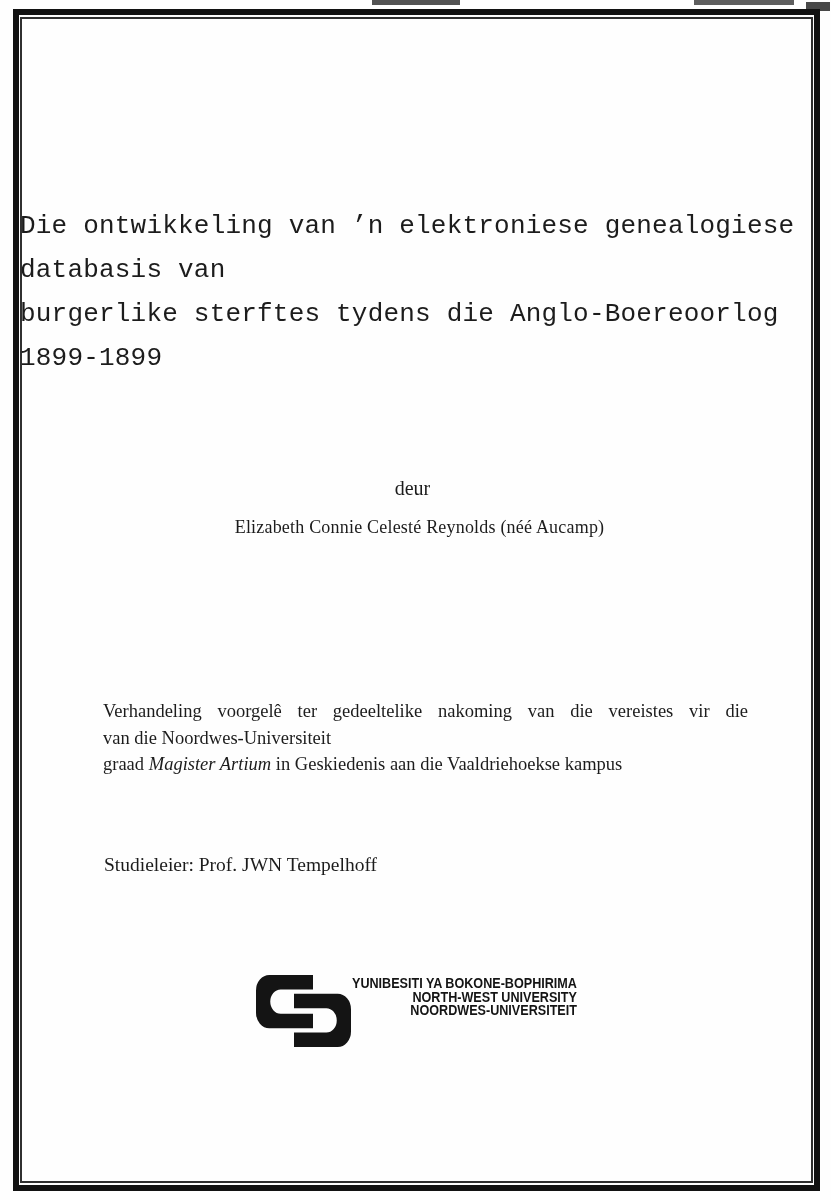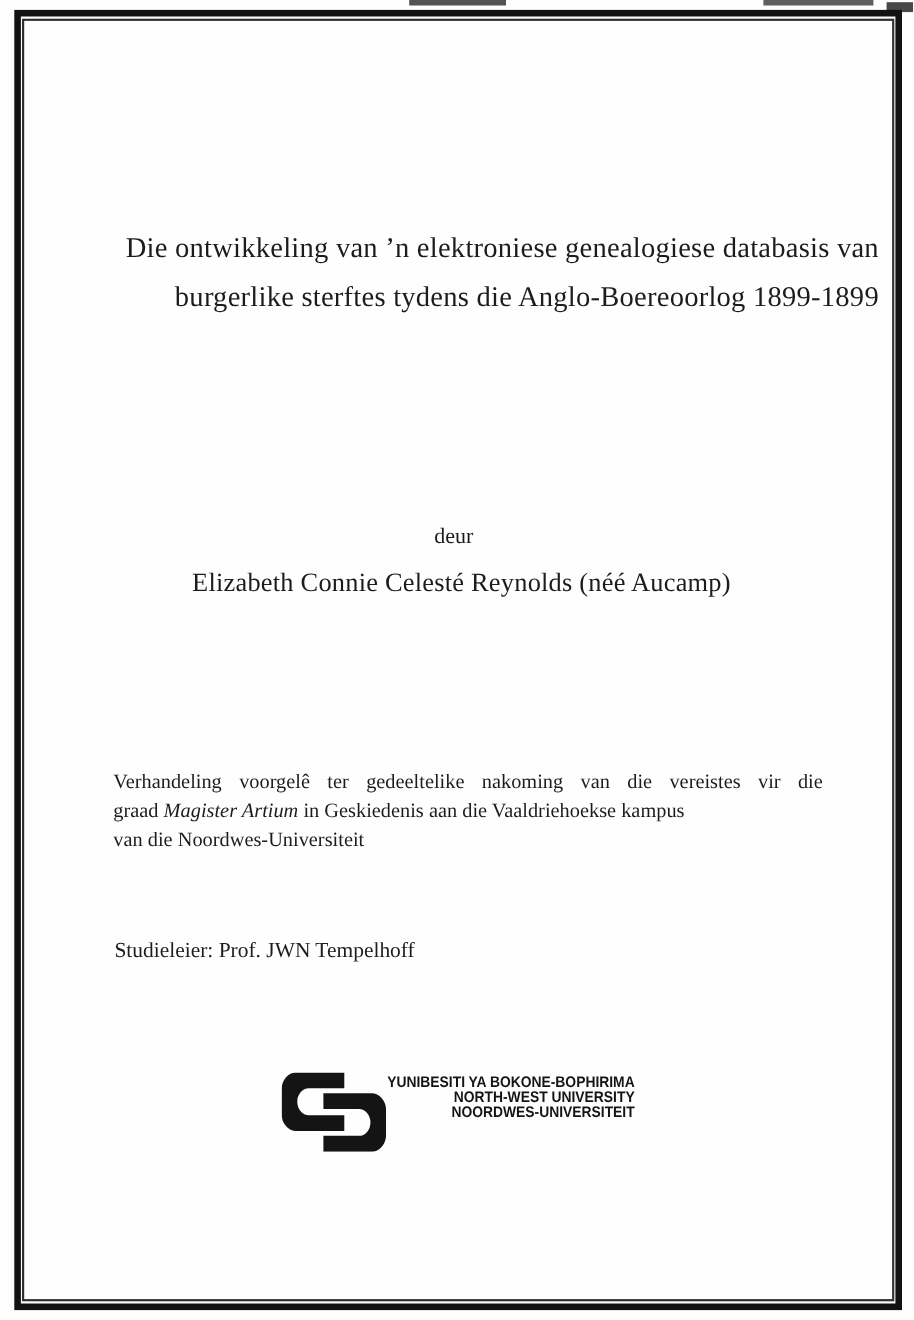--- a/index.html
+++ b/index.html
@@ -25,37 +25,38 @@
   }
   
   .artifact { position: absolute; background: #1a1a1a; }
   .artifact.a1 { left: 372px; top: 0; width: 88px; height: 5px; opacity: .75; }
   .artifact.a2 { left: 694px; top: 0; width: 100px; height: 5px; opacity: .7; }
   .artifact.a3 { left: 806px; top: 2px; width: 24px; height: 9px; opacity: .8; }
 
   .title-block {
     position: absolute;
     left: 20px; right: 32px; top: 204px;
-    text-align: right;
+    text-align: left;
     font-size: 26px;
     line-height: 44px;
     letter-spacing: 0.2px;
+    font-family: Liberation Mono, monospace;
   }
   .byline {
     position: absolute;
     left: 20px; right: 26px; top: 437px;
     text-align: center;
     font-size: 20px;
     margin-top: 40px;
   }
   .author {
     position: absolute;
     left: 20px; right: 12px; top: 517px;
     text-align: center;
-    font-size: 24px;
+    font-size: 18px;
     letter-spacing: 0.2px;
   }
   .statement {
     position: absolute;
     left: 103px; top: 660px; width: 645px;
     font-size: 18.5px;
     line-height: 26.5px;
     margin-top: 38px;
   }
   .statement .justified {
@@ -105,22 +106,22 @@
     <div>Die ontwikkeling van ’n elektroniese genealogiese databasis van</div>
     <div>burgerlike sterftes tydens die Anglo-Boereoorlog 1899-1899</div>
   </div>
 
   <div class="byline">deur</div>
 
   <div class="author">Elizabeth Connie Celesté Reynolds (néé Aucamp)</div>
 
   <div class="statement">
     <div class="justified">Verhandeling voorgelê ter gedeeltelike nakoming van die vereistes vir die</div>
+    <div>van die Noordwes-Universiteit</div>
     <div><span>graad </span><i>Magister Artium</i><span> in Geskiedenis aan die Vaaldriehoekse kampus</span></div>
-    <div>van die Noordwes-Universiteit</div>
   </div>
 
   <div class="supervisor-block">
     <div>Studieleier: Prof. JWN Tempelhoff</div>
   </div>
 
   <svg class="logo-mark" viewBox="0 0 100 65" preserveAspectRatio="none" aria-hidden="true">
     <path fill="#141414" d="M60,0 H14 A14,14 0 0 0 0,14 V34 A14,14 0 0 0 14,48 H60 V35 H26 A11,11 0 0 1 15,24 A11,11 0 0 1 26,13 H60 Z"></path>
     <g transform="translate(40,17)">
       <path fill="#141414" transform="rotate(180,30,24)" d="M60,0 H14 A14,14 0 0 0 0,14 V34 A14,14 0 0 0 14,48 H60 V35 H26 A11,11 0 0 1 15,24 A11,11 0 0 1 26,13 H60 Z"></path>

